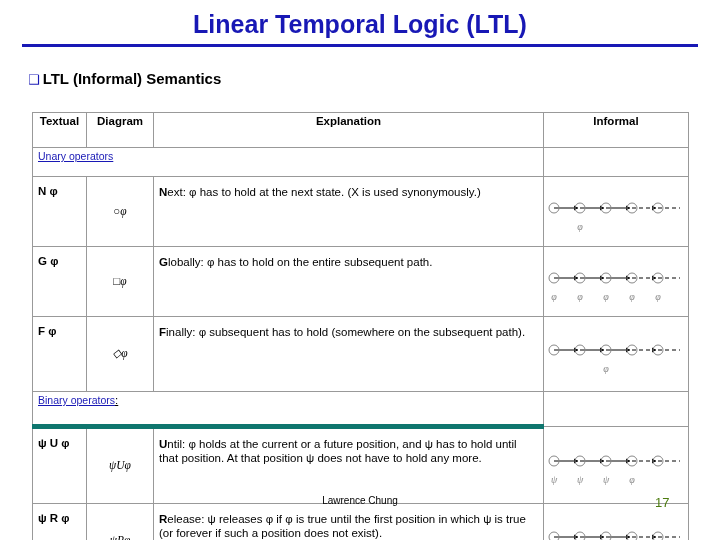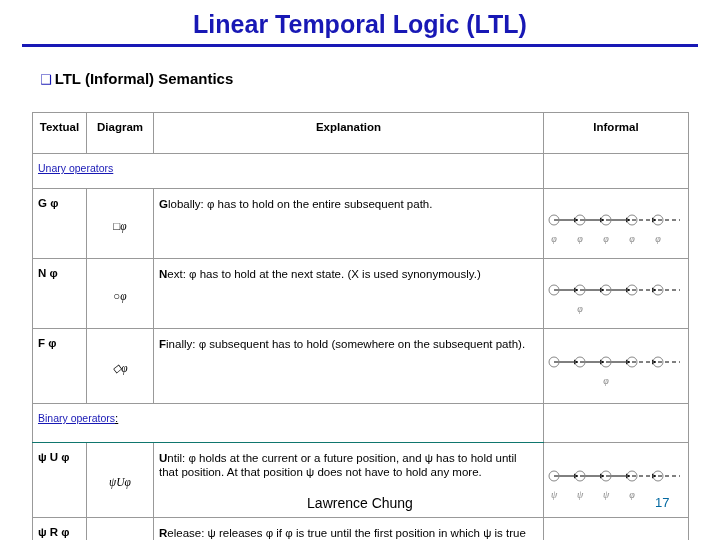--- a/index.html
+++ b/index.html
@@ -33,21 +33,21 @@
   .title-rule {
     position: absolute;
     left: 22px;
     top: 44px;
     width: 676px;
     height: 3px;
     background: #1818b5;
   }
   .bullet {
     position: absolute;
-    left: 40px;
+    left: 28px;
     top: 70px;
     font-size: 15px;
     font-weight: bold;
     color: #000000;
   }
   .bullet .bullet-mark {
     font-family: "DejaVu Sans", sans-serif;
     font-size: 13px;
     color: #1818b5;
     margin-right: 3px;
@@ -56,21 +56,21 @@
     position: absolute;
     left: 32px;
     top: 112px;
     width: 656px;
     border-collapse: collapse;
     table-layout: fixed;
   }
   table.ltl td {
     border: 1px solid #999999;
     vertical-align: top;
-    padding: 8px 5px 4px 5px;
+    padding: 2px 5px 4px 5px;
     font-size: 11.5px;
     color: #000000;
   }
   .col-textual { width: 54px; }
   .col-symbolic { width: 67px; }
   .col-expl { width: 390px; }
   .col-diagram { width: 145px; }
 
   .hdr td {
     text-align: center;
@@ -114,29 +114,29 @@
   .diagram {
     vertical-align: middle !important;
     padding: 0 !important;
   }
   .footer-name {
     position: absolute;
     left: 0;
     top: 495px;
     width: 720px;
     text-align: center;
-    font-size: 14px;
+    font-size: 10px;
     color: #000000;
   }
   .page-num {
     position: absolute;
     left: 655px;
     top: 495px;
     font-size: 13px;
-    color: #0369a1;
+    color: #4d7c0f;
   }
   svg { display: block; }
 </style>
 </head>
 <body>
 
 <div class="slide">
 
   <div class="title">Linear Temporal Logic (LTL)</div>
   <div class="title-rule"></div>
@@ -161,20 +161,49 @@
       </tr>
 
       <tr class="section-row">
         <td colspan="3" style="border-bottom:1px solid #999999;">
           <span class="section-label">Unary operators</span>
         </td>
         <td style="border-bottom:1px solid #999999;"></td>
       </tr>
 
       <tr class="op-row">
+        <td class="textual">N φ</td>
+        <td class="symbolic">○φ</td>
+        <td class="expl"><b>N</b><span>ext: φ has to hold at the next state. (X is used synonymously.)</span></td>
+        <td class="diagram">
+          <svg width="143" height="52" viewBox="0 0 143 52">
+            <g stroke="#000000" stroke-width="1" fill="none">
+              <line x1="10" y1="22" x2="34" y2="22"></line>
+                <polygon points="34,22 30,19.5 30,24.5" fill="#000000" stroke="none"></polygon>
+              <line x1="36" y1="22" x2="60" y2="22"></line>
+                <polygon points="60,22 56,19.5 56,24.5" fill="#000000" stroke="none"></polygon>
+              <line x1="62" y1="22" x2="86" y2="22"></line>
+                <polygon points="86,22 82,19.5 82,24.5" fill="#000000" stroke="none"></polygon>
+              <line x1="88" y1="22" x2="112" y2="22" stroke-dasharray="4,3"></line>
+                <polygon points="112,22 108,19.5 108,24.5" fill="#000000" stroke="none"></polygon>
+              <line x1="114" y1="22" x2="136" y2="22" stroke-dasharray="4,3"></line>
+            </g>
+            <g fill="none" stroke="#888888" stroke-width="1">
+              <circle cx="10" cy="22" r="5"></circle>
+                <circle cx="36" cy="22" r="5"></circle>
+                <circle cx="62" cy="22" r="5"></circle>
+                <circle cx="88" cy="22" r="5"></circle>
+                <circle cx="114" cy="22" r="5"></circle>
+            </g>
+            <text x="36" y="44" font-size="10" fill="#888888" text-anchor="middle" font-family="Liberation Serif, serif" font-style="italic">φ</text>
+          </svg>
+        </td>
+      </tr>
+
+      <tr class="op-row">
         <td class="textual">G φ</td>
         <td class="symbolic">□φ</td>
         <td class="expl"><b>G</b><span>lobally: φ has to hold on the entire subsequent path.</span></td>
         <td class="diagram">
           <svg width="143" height="52" viewBox="0 0 143 52">
             <g stroke="#000000" stroke-width="1" fill="none">
               <line x1="10" y1="22" x2="34" y2="22"></line>
                 <polygon points="34,22 30,19.5 30,24.5" fill="#000000" stroke="none"></polygon>
               <line x1="36" y1="22" x2="60" y2="22"></line>
                 <polygon points="60,22 56,19.5 56,24.5" fill="#000000" stroke="none"></polygon>
@@ -195,49 +224,20 @@
               <text x="10" y="44">φ</text>
                 <text x="36" y="44">φ</text>
                 <text x="62" y="44">φ</text>
                 <text x="88" y="44">φ</text>
                 <text x="114" y="44">φ</text>
             </g>
           </svg>
         </td>
       </tr>
 
-      <tr class="op-row">
-        <td class="textual">N φ</td>
-        <td class="symbolic">○φ</td>
-        <td class="expl"><b>N</b><span>ext: φ has to hold at the next state. (X is used synonymously.)</span></td>
-        <td class="diagram">
-          <svg width="143" height="52" viewBox="0 0 143 52">
-            <g stroke="#000000" stroke-width="1" fill="none">
-              <line x1="10" y1="22" x2="34" y2="22"></line>
-                <polygon points="34,22 30,19.5 30,24.5" fill="#000000" stroke="none"></polygon>
-              <line x1="36" y1="22" x2="60" y2="22"></line>
-                <polygon points="60,22 56,19.5 56,24.5" fill="#000000" stroke="none"></polygon>
-              <line x1="62" y1="22" x2="86" y2="22"></line>
-                <polygon points="86,22 82,19.5 82,24.5" fill="#000000" stroke="none"></polygon>
-              <line x1="88" y1="22" x2="112" y2="22" stroke-dasharray="4,3"></line>
-                <polygon points="112,22 108,19.5 108,24.5" fill="#000000" stroke="none"></polygon>
-              <line x1="114" y1="22" x2="136" y2="22" stroke-dasharray="4,3"></line>
-            </g>
-            <g fill="none" stroke="#888888" stroke-width="1">
-              <circle cx="10" cy="22" r="5"></circle>
-                <circle cx="36" cy="22" r="5"></circle>
-                <circle cx="62" cy="22" r="5"></circle>
-                <circle cx="88" cy="22" r="5"></circle>
-                <circle cx="114" cy="22" r="5"></circle>
-            </g>
-            <text x="36" y="44" font-size="10" fill="#888888" text-anchor="middle" font-family="Liberation Serif, serif" font-style="italic">φ</text>
-          </svg>
-        </td>
-      </tr>
-
       <tr class="op-row tall">
         <td class="textual">F φ</td>
         <td class="symbolic">◇φ</td>
         <td class="expl"><b>F</b><span>inally: φ subsequent has to hold (somewhere on the subsequent path).</span></td>
         <td class="diagram">
           <svg width="143" height="52" viewBox="0 0 143 52">
             <g stroke="#000000" stroke-width="1" fill="none">
               <line x1="10" y1="22" x2="34" y2="22"></line>
                 <polygon points="34,22 30,19.5 30,24.5" fill="#000000" stroke="none"></polygon>
               <line x1="36" y1="22" x2="60" y2="22"></line>
@@ -254,21 +254,21 @@
                 <circle cx="62" cy="22" r="5"></circle>
                 <circle cx="88" cy="22" r="5"></circle>
                 <circle cx="114" cy="22" r="5"></circle>
             </g>
             <text x="62" y="44" font-size="10" fill="#888888" text-anchor="middle" font-family="Liberation Serif, serif" font-style="italic">φ</text>
           </svg>
         </td>
       </tr>
 
       <tr class="section-row">
-        <td colspan="3" style="border-bottom:1px solid #0f766e; height:26px;text-decoration:underline;">
+        <td colspan="3" style="border-bottom:5px solid #0f766e; height:26px;text-decoration:underline;">
           <span class="section-label">Binary operators</span><span>:</span>
         </td>
         <td style="border-bottom:1px solid #999999;"></td>
       </tr>
 
       <tr class="op-row tall">
         <td class="textual">ψ U φ</td>
         <td class="symbolic">ψUφ</td>
         <td class="expl"> <b>U</b><span>ntil: φ holds at the current or a future position, and ψ has to hold until that position. At that position ψ does not have to hold any more.</span></td>
         <td class="diagram">

